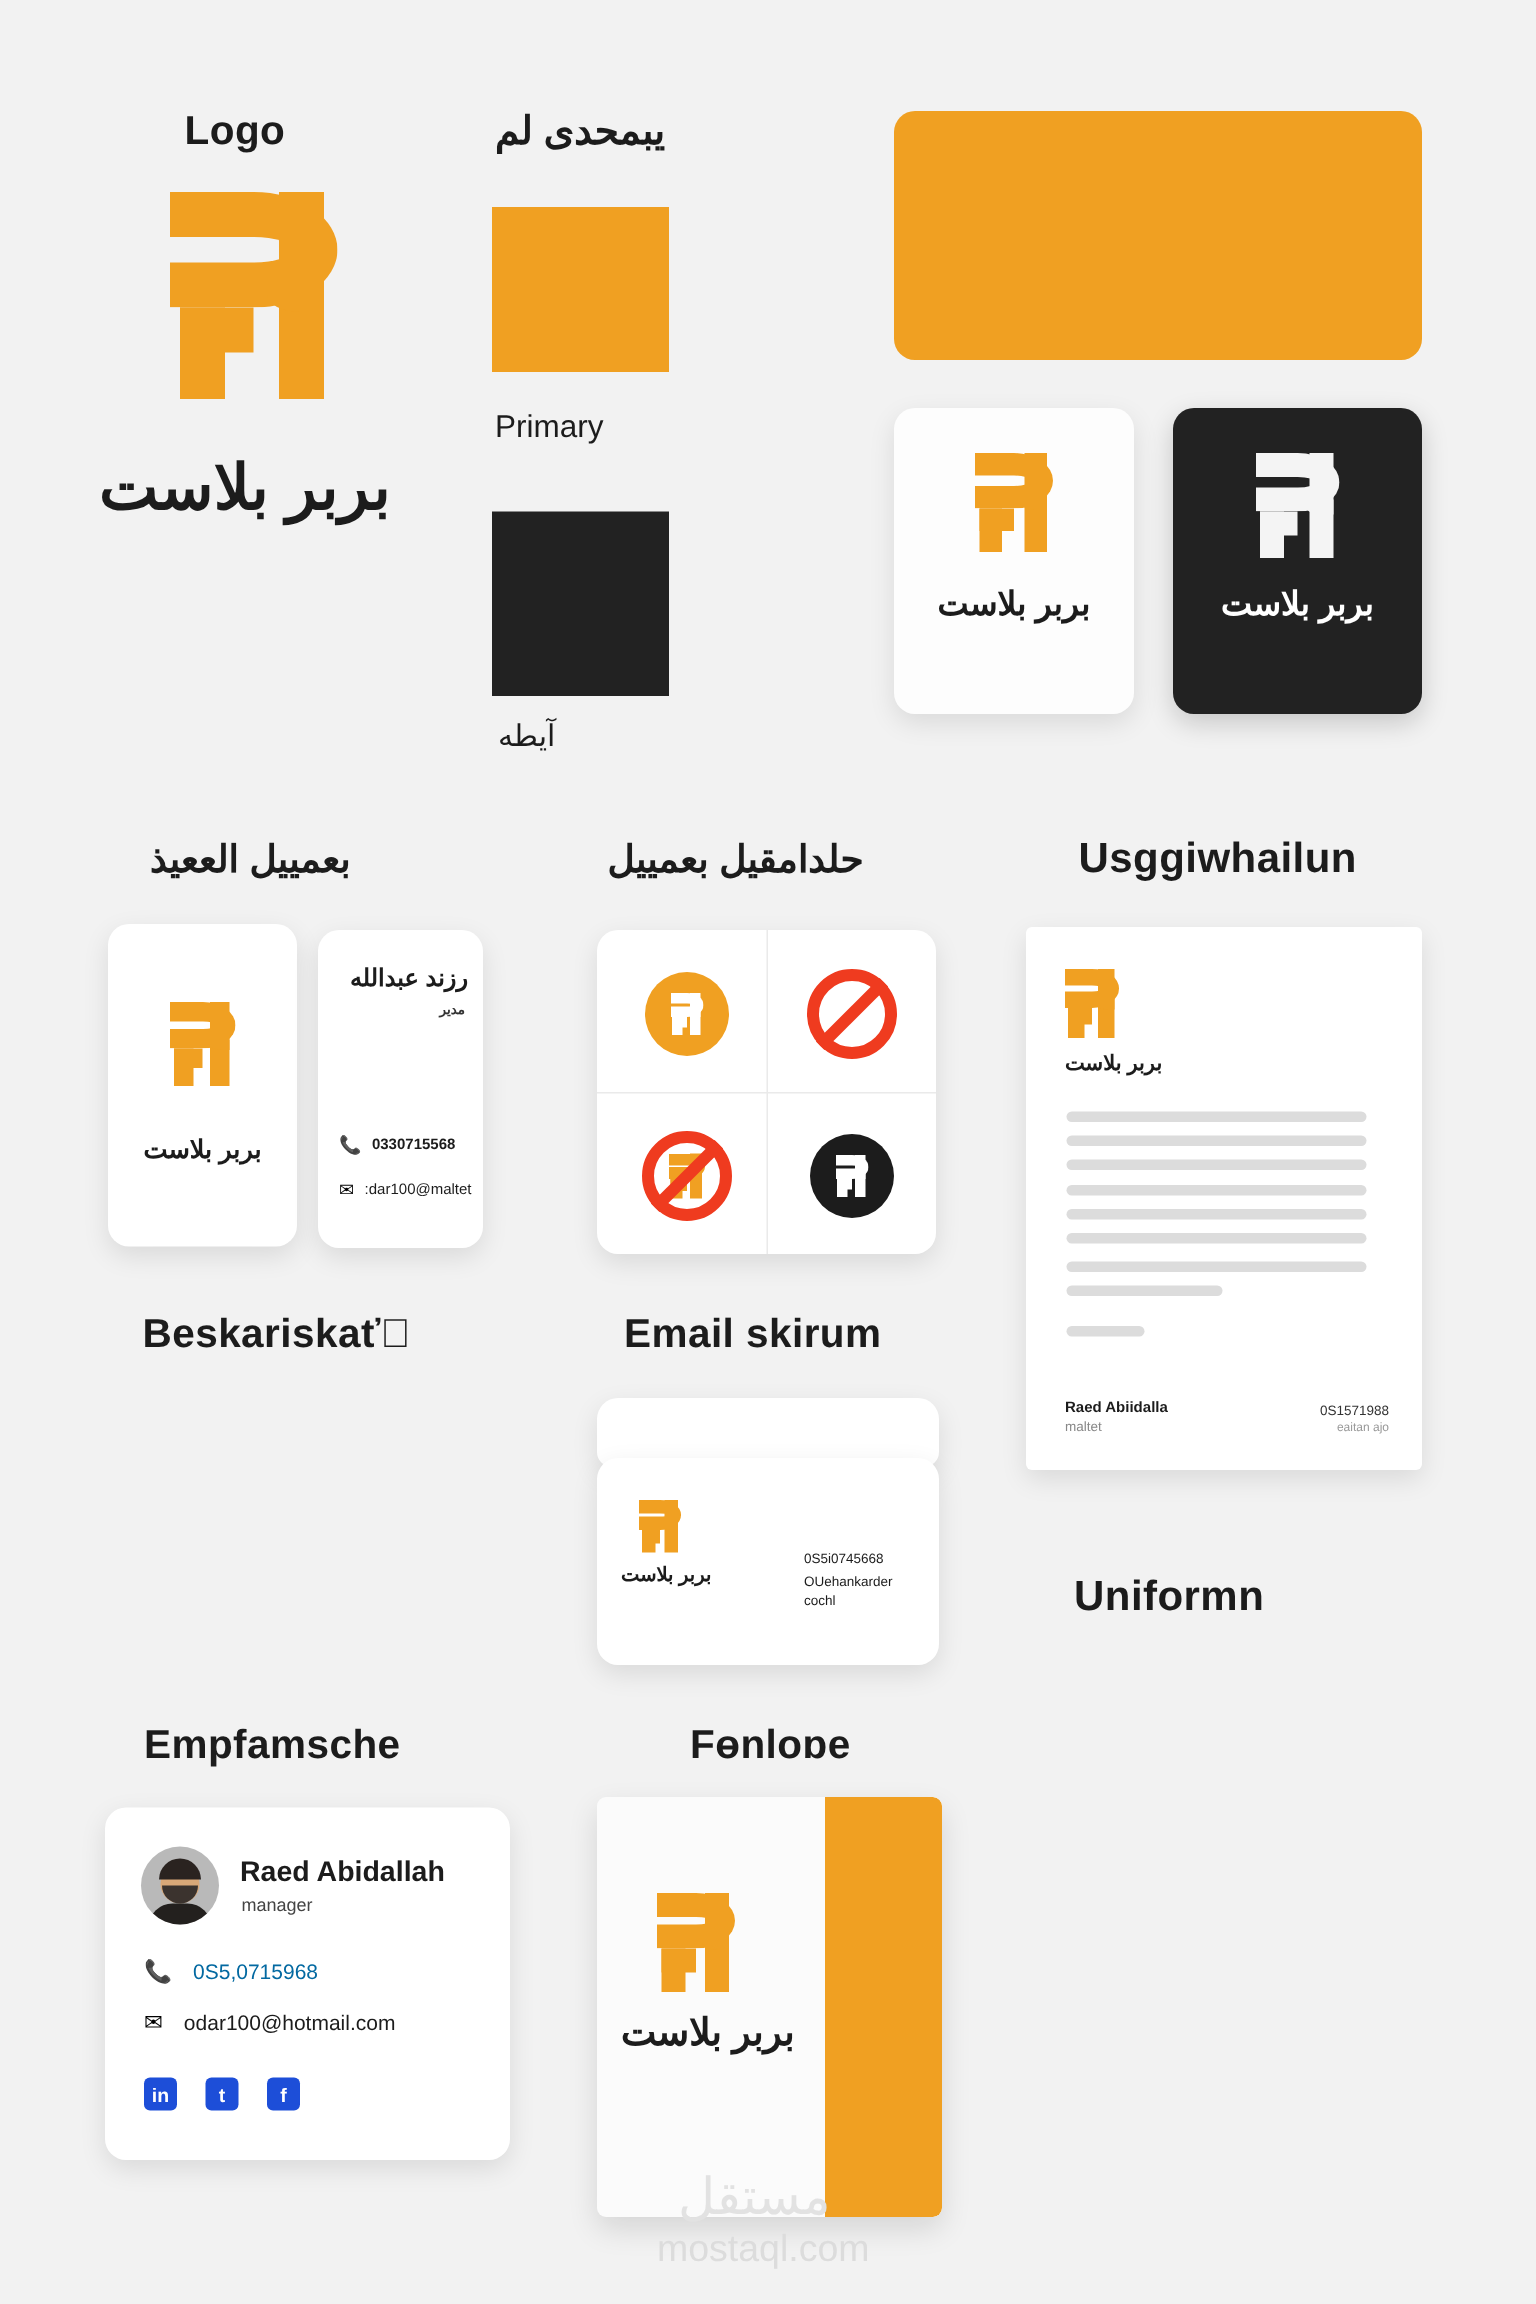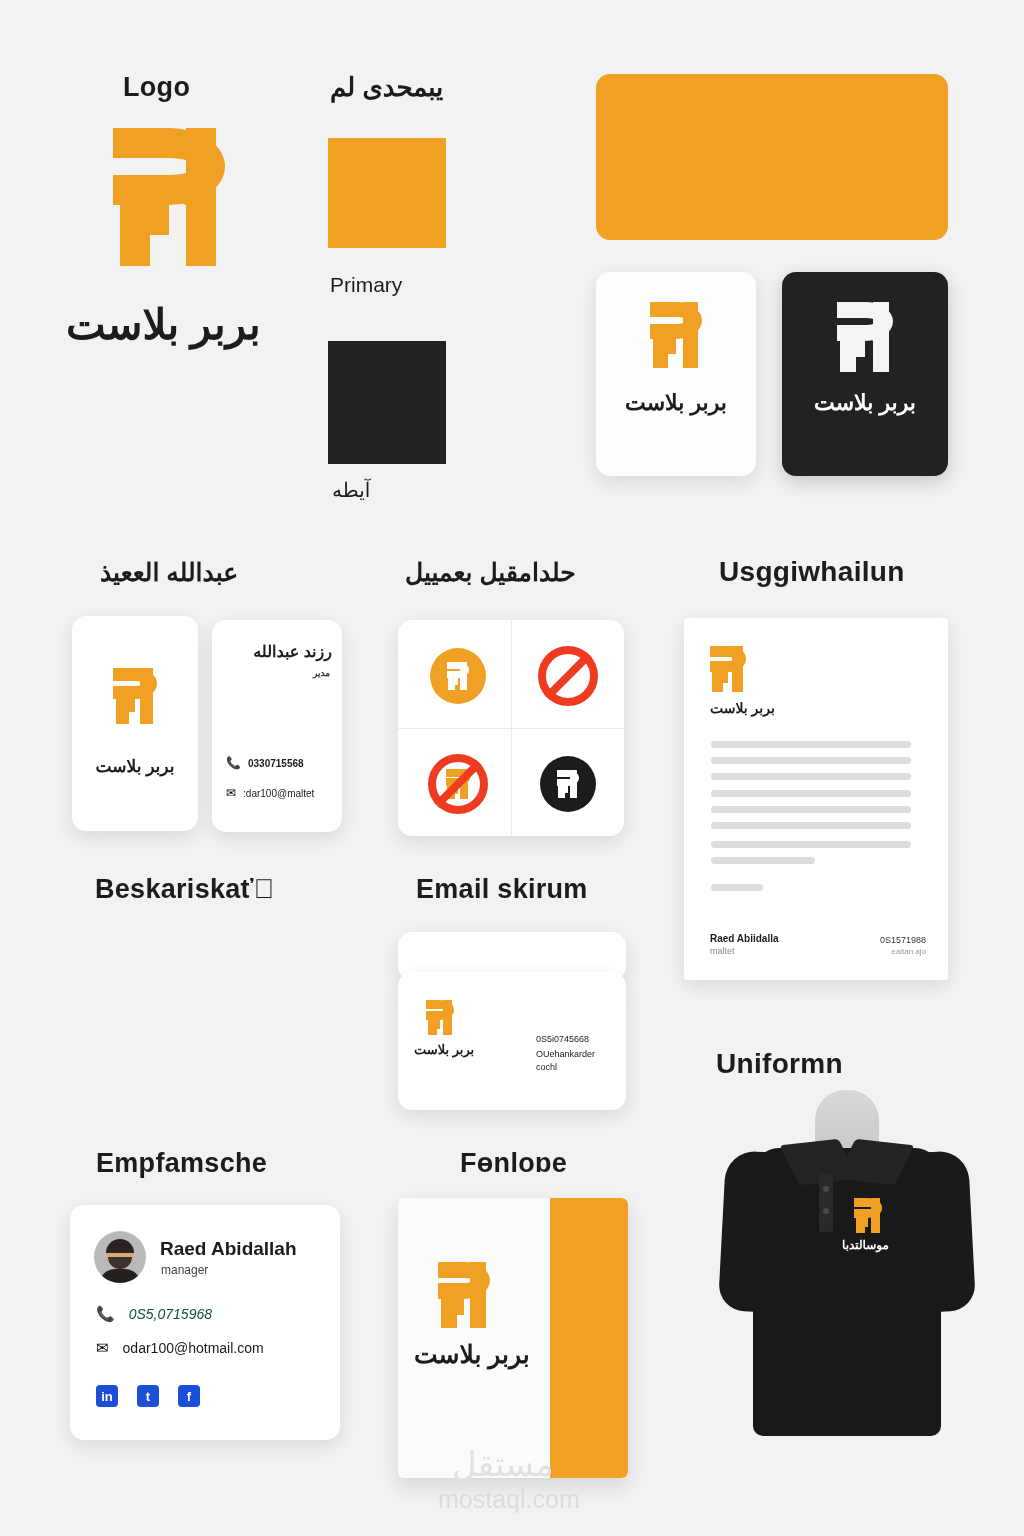--- a/index.html
+++ b/index.html
@@ -126,38 +126,38 @@
         <span class="bowl"></span>
         <span class="stem"></span>
         <span class="tail"></span>
         <span class="foot"></span>
         <span class="swoosh"></span>
       </div>
     </div>
     <div class="wordmark" style="position:absolute; left:0; right:0; text-align:center; top:118px; font-size:22px; color:#fff;">بربر بلاست</div>
   </div>
 
-  <div class="sec-title rtl" style="left:100px; top:558px; font-size:25px;">عبدالله الععيذ</div>
+  <div class="sec-title rtl" style="left:100px; top:558px; font-size:25px;">بعمييل الععيذ</div>
   <div class="sec-title rtl" style="left:405px; top:558px; font-size:25px;">حلدامقيل بعمييل</div>
   <div class="sec-title" style="left:719px; top:556px; font-size:28px;">Usggiwhailun</div>
 
   <div class="card" style="position:absolute; left:72px; top:616px; width:126px; height:215px;">
     <div style="position:absolute; left:50%; top:52px; transform:translateX(-50%); width:44px; height:56px;">
       <div class="mark" style="--c:#F0A022; --w:13px; width:44px; height:56px;">
         <span class="bowl"></span>
         <span class="stem"></span>
         <span class="tail"></span>
         <span class="foot"></span>
         <span class="swoosh"></span>
       </div>
     </div>
     <div class="wordmark" style="position:absolute; left:0; right:0; text-align:center; top:140px; font-size:17px;">بربر بلاست</div>
   </div>
 
-  <div class="card" style="position:absolute; left:212px; top:620px; width:130px; height:212px;">
+  <div class="card" style="position:absolute; left:212px; top:620px; width:110px; height:212px;">
     <div class="wordmark" style="position:absolute; right:10px; top:22px; font-size:16px;">رزند عبدالله</div>
     <div class="wordmark" style="position:absolute; right:12px; top:48px; font-size:9px; color:#333;">مدير</div>
 
     <div style="position:absolute; left:14px; top:136px; display:flex; align-items:center; gap:7px;">
       <span class="ic" style="font-size:12px;">📞</span>
       <span style="font-size:10px; font-weight:bold; color:#1c1c1c;">0330715568</span>
     </div>
     <div style="position:absolute; left:14px; top:166px; display:flex; align-items:center; gap:7px;">
       <span class="ic" style="font-size:12px;">✉</span>
       <span style="font-size:10px; color:#1c1c1c;">:dar100@maltet</span>
@@ -265,64 +265,37 @@
     <div class="wordmark" style="position:absolute; left:16px; top:70px; font-size:13px;">بربر بلاست</div>
     <div style="position:absolute; left:138px; top:62px;">
       <div style="font-size:9px; color:#1c1c1c; margin-bottom:5px;">0S5i0745668</div>
       <div style="font-size:9px; color:#1c1c1c; margin-bottom:3px;">OUehankarder</div>
       <div style="font-size:9px; color:#1c1c1c;">cochl</div>
     </div>
   </div>
 
   <div class="sec-title" style="left:716px; top:1048px; font-size:28px;">Uniformn</div>
 
-  <div style="position:absolute; left:722px; top:1090px; width:250px; height:360px;">
-
-    <div style="position:absolute; left:93px; top:0px; width:64px; height:78px; background:linear-gradient(180deg,#d8d8d8,#c4c4c4); border-radius:30px 30px 8px 8px;"></div>
-
-    <div style="position:absolute; left:0px; top:62px; width:78px; height:160px; background:#1a1a1a; border-radius:30px 6px 10px 26px; transform:rotate(3deg);"></div>
-    <div style="position:absolute; right:0px; top:62px; width:78px; height:160px; background:#1a1a1a; border-radius:6px 30px 26px 10px; transform:rotate(-3deg);"></div>
-
-    <div style="position:absolute; left:31px; top:58px; width:188px; height:288px; background:#191919; border-radius:26px 26px 10px 10px;"></div>
-
-    <div style="position:absolute; left:66px; top:52px; width:62px; height:40px; background:#242424; transform:skewX(22deg) rotate(-6deg); border-radius:4px;"></div>
-    <div style="position:absolute; left:122px; top:52px; width:62px; height:40px; background:#242424; transform:skewX(-22deg) rotate(6deg); border-radius:4px;"></div>
-
-    <div style="position:absolute; left:97px; top:84px; width:14px; height:58px; background:#2a2a2a; border-radius:3px;"></div>
-    <div style="position:absolute; left:101px; top:96px; width:6px; height:6px; border-radius:50%; background:#4a4a4a;"></div>
-    <div style="position:absolute; left:101px; top:118px; width:6px; height:6px; border-radius:50%; background:#4a4a4a;"></div>
-
-    <div style="position:absolute; left:132px; top:108px; width:28px; height:35px;">
-      <div class="mark" style="--c:#F0A022; --w:9px; width:28px; height:35px;">
-        <span class="bowl"></span>
-          <span class="stem"></span>
-          <span class="tail"></span>
-          <span class="foot"></span>
-          <span class="swoosh"></span>
-      </div>
-    </div>
-    <div class="wordmark" style="position:absolute; left:120px; top:148px; font-size:12px; color:#fff;">موسالتدبا</div>
-  </div>
 
   <div class="sec-title" style="left:96px; top:1148px; font-size:27px;">Empfamsche</div>
 
   <div class="card" style="position:absolute; left:70px; top:1205px; width:270px; height:235px;">
 
     <div style="position:absolute; left:24px; top:26px; width:52px; height:52px; border-radius:50%; background:#b9b9b9; overflow:hidden;">
       <div style="position:absolute; left:50%; top:12px; transform:translateX(-50%); width:26px; height:26px; border-radius:50%; background:#d8a878;"></div>
       <div style="position:absolute; left:50%; top:8px; transform:translateX(-50%); width:28px; height:14px; border-radius:14px 14px 0 0; background:#2a2320;"></div>
       <div style="position:absolute; left:50%; top:26px; transform:translateX(-50%); width:24px; height:12px; border-radius:0 0 12px 12px; background:#3b332e;"></div>
       <div style="position:absolute; left:50%; top:38px; transform:translateX(-50%); width:42px; height:22px; border-radius:16px 16px 0 0; background:#23201e;"></div>
     </div>
     <div style="position:absolute; left:90px; top:33px; font-size:19px; font-weight:bold; color:#1c1c1c;">Raed Abidallah</div>
     <div style="position:absolute; left:91px; top:58px; font-size:12px; color:#444;">manager</div>
 
     <div style="position:absolute; left:26px; top:100px; display:flex; align-items:center; gap:14px;">
       <span class="ic" style="font-size:15px;">📞</span>
-      <span style="font-size:14px; color:#14532d;font-style:italic;">0S5,0715968</span>
+      <span style="font-size:14px; color:#0369a1;">0S5,0715968</span>
     </div>
     <div style="position:absolute; left:26px; top:134px; display:flex; align-items:center; gap:14px;">
       <span class="ic" style="font-size:15px;">✉</span>
       <span style="font-size:14px; color:#1c1c1c;">odar100@hotmail.com</span>
     </div>
 
     <div style="position:absolute; left:26px; top:180px; display:flex; gap:19px;">
       <span class="social">in</span>
       <span class="social">t</span>
       <span class="social">f</span>

